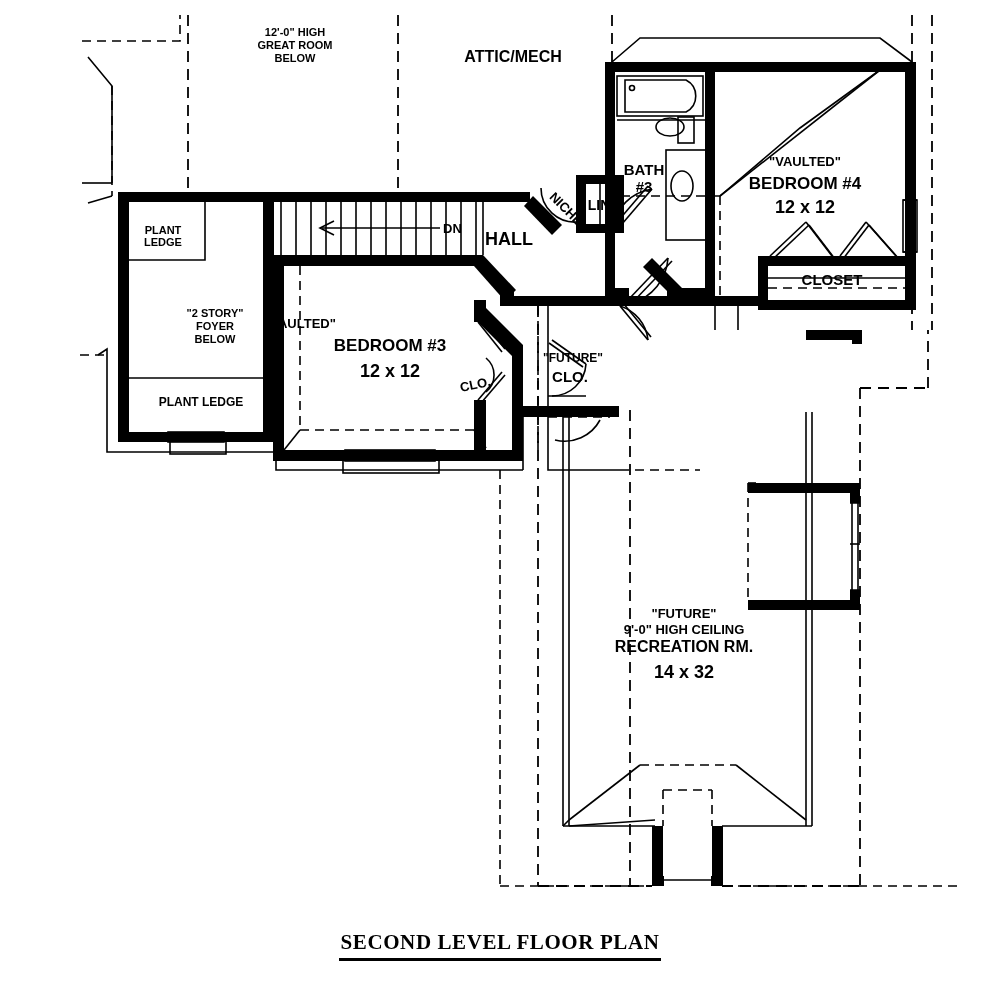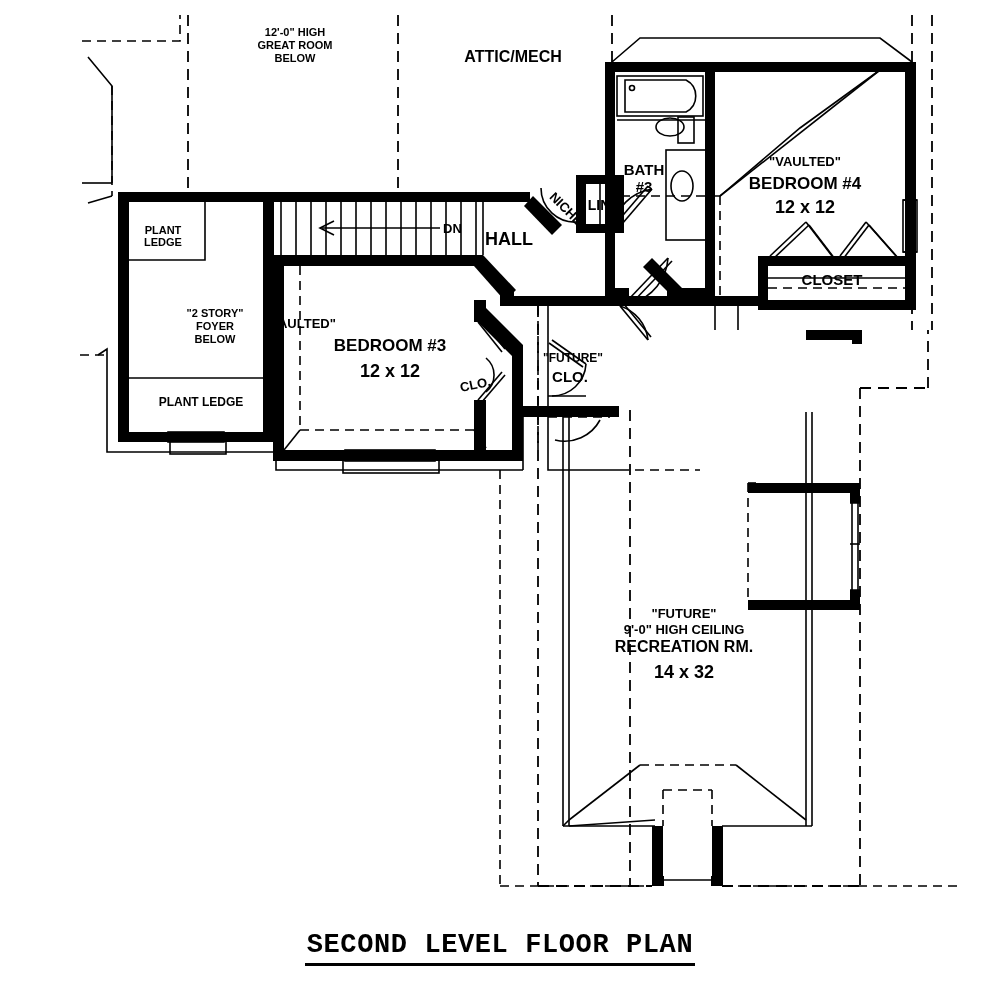--- a/index.html
+++ b/index.html
@@ -1,20 +1,20 @@
 <!DOCTYPE html>
 <html><head>
 <meta charset="utf-8">
 <style>
   html,body{margin:0;padding:0;background:#ffffff;}
   body{width:1000px;height:1000px;font-family:"Liberation Sans",sans-serif;color:#000;}
   #stage{position:relative;width:1000px;height:1000px;overflow:hidden;background:#fff;}
   svg#plan{position:absolute;left:0;top:0;width:1000px;height:1000px;display:block;}
   .ttl{position:absolute;left:0;top:930px;width:1000px;text-align:center;}
-  .ttl span{font-family:Liberation Mono, monospace;font-weight:bold;font-size:27px;letter-spacing:0.6px;
+  .ttl span{font-family:Liberation Serif, serif;font-weight:bold;font-size:21px;letter-spacing:0.6px;
             border-bottom:3px solid #000;padding:0 2px 3px 2px;display:inline-block;}
   text{font-family:"Liberation Sans",sans-serif;fill:#000;font-weight:bold;}
 </style>
 </head>
 <body>
 
 <div id="stage">
 
 <svg id="plan" viewBox="0 0 1000 1000">
   <defs>

